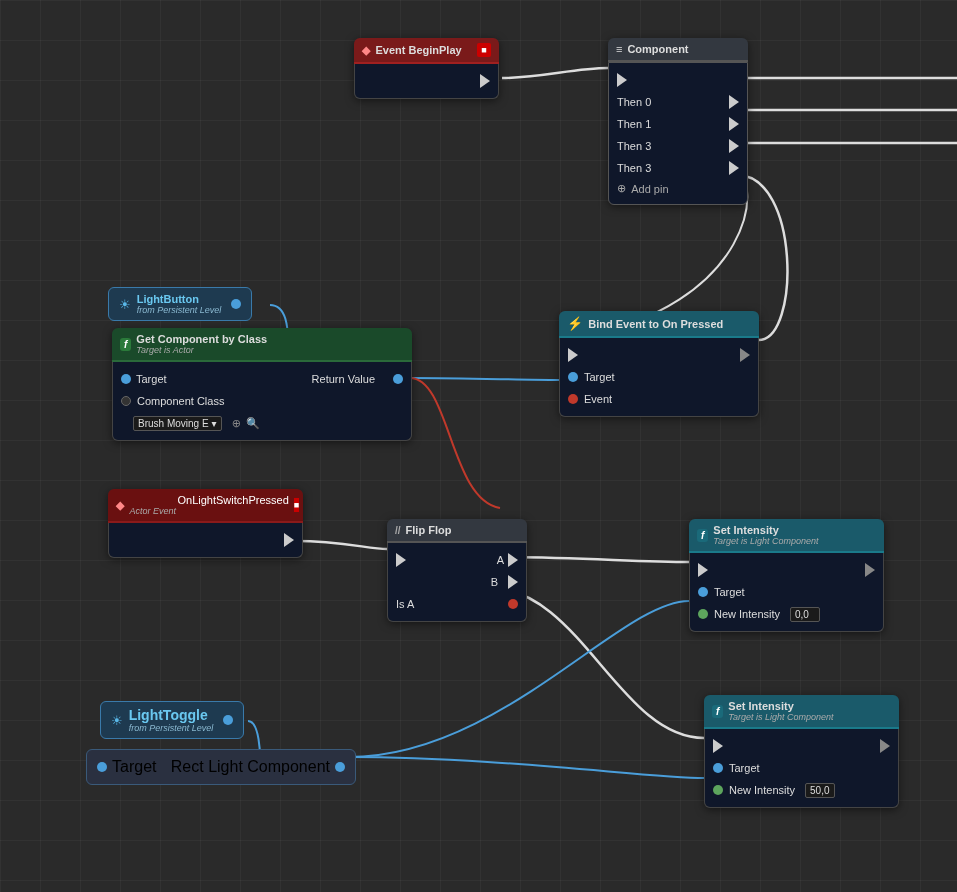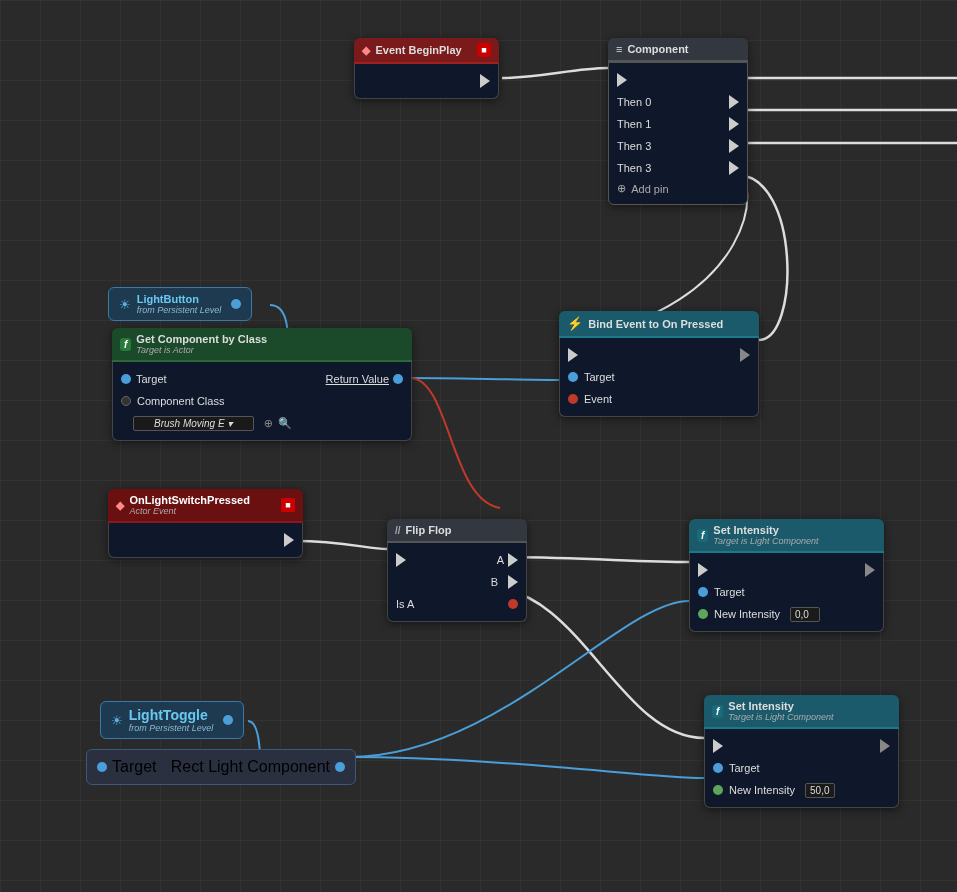--- a/index.html
+++ b/index.html
@@ -136,26 +136,25 @@
       padding: 1px 4px;
       border-radius: 2px;
       min-width: 30px;
     }
 
     .component-select {
       background: #1a1a1a;
       border: 1px solid #555;
       color: #ddd;
       font-size: 10px;
-      padding: 1px 20px;
+      padding: 1px 4px;
       border-radius: 2px;
       display: flex;
       align-items: flex-end;
       gap: 3px;
-      font-style: italic;
     }
 
     .add-pin-row {
       display: flex;
       align-items: center;
       gap: 5px;
       padding: 3px 8px;
       color: #aaa;
       font-size: 11px;
     }
@@ -264,21 +263,21 @@
       <div>Get Component by Class</div>
       <div class="node-subtitle">Target is Actor</div>
     </div>
   </div>
   <div class="node-body">
     <div class="node-row space-between">
       <div style="display:flex; align-items:center; gap:5px;">
         <span class="pin pin-blue"></span>
         <span>Target</span>
       </div>
-      <div style="display:flex; align-items:center; gap:4px;text-decoration:underline;">
+      <div style="display:flex; align-items:center; gap:18px;">
         <span>Return Value</span>
         <span class="pin pin-blue"></span>
       </div>
     </div>
     <div class="node-row">
       <span class="pin" style="background:#333; border:1px solid #666; border-radius:50%; width:10px; height:10px;"></span>
       <span>Component Class</span>
     </div>
     <div class="node-row" style="padding-left:20px;">
       <div class="component-select">
@@ -311,21 +310,21 @@
       <span class="pin pin-red"></span>
       <span>Event</span>
     </div>
   </div>
 </div>
 
 <div class="node" style="left:108px; top:489px; width:195px;">
   <div class="node-header" style="background:#6a1010; border-bottom:2px solid #8a1a1a; border-radius:6px 6px 0 0; padding:5px 8px; display:flex; align-items:center; gap:5px;">
     <span style="color:#f88;">◆</span>
     <div>
-      <div style="color:#fff; font-size:11px; font-weight:bold;">OnLightSwitchPressed</div>
+      <div style="color:#fff; font-size:11px; font-weight:normal;margin-left:48px;">OnLightSwitchPressed</div>
       <div class="node-subtitle">Actor Event</div>
     </div>
     <span style="margin-left:auto; background:#c00; width:14px; height:14px; display:flex; align-items:center; justify-content:center; font-size:9px; color:#fff;">■</span>
   </div>
   <div class="node-body">
     <div class="node-row" style="justify-content:flex-end;">
       <span class="pin-exec-right"></span>
     </div>
   </div>
 </div>

